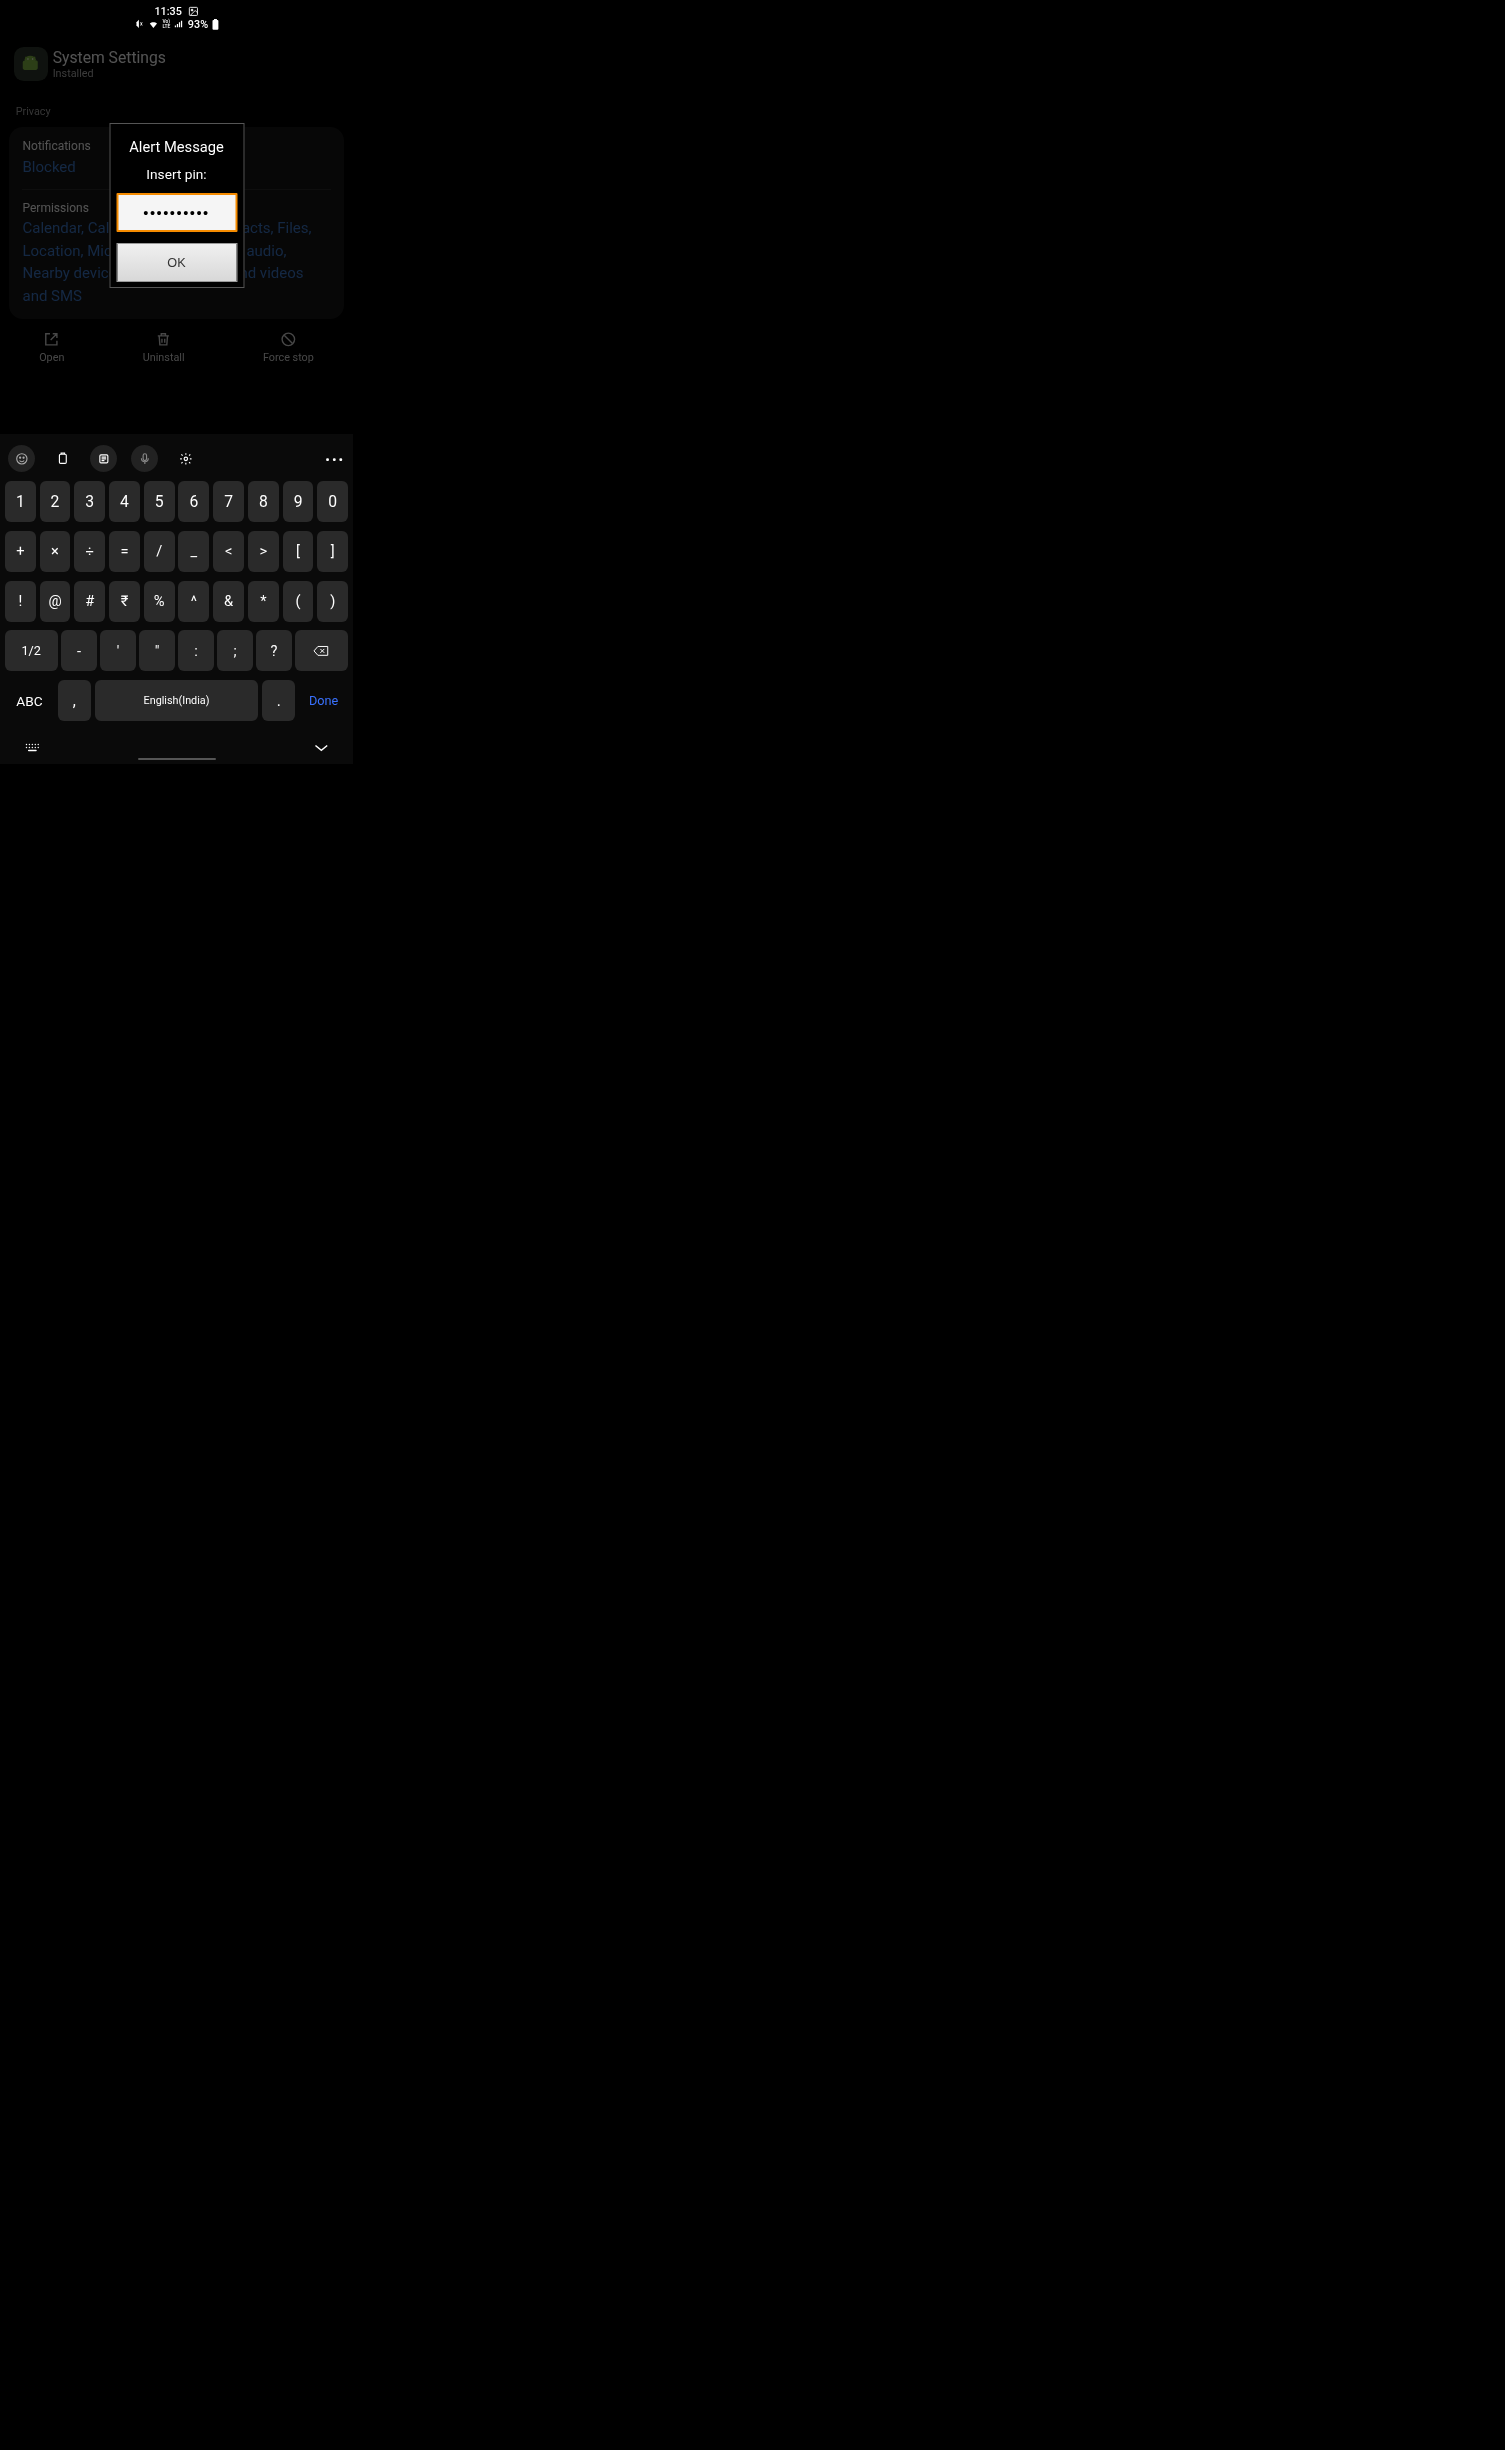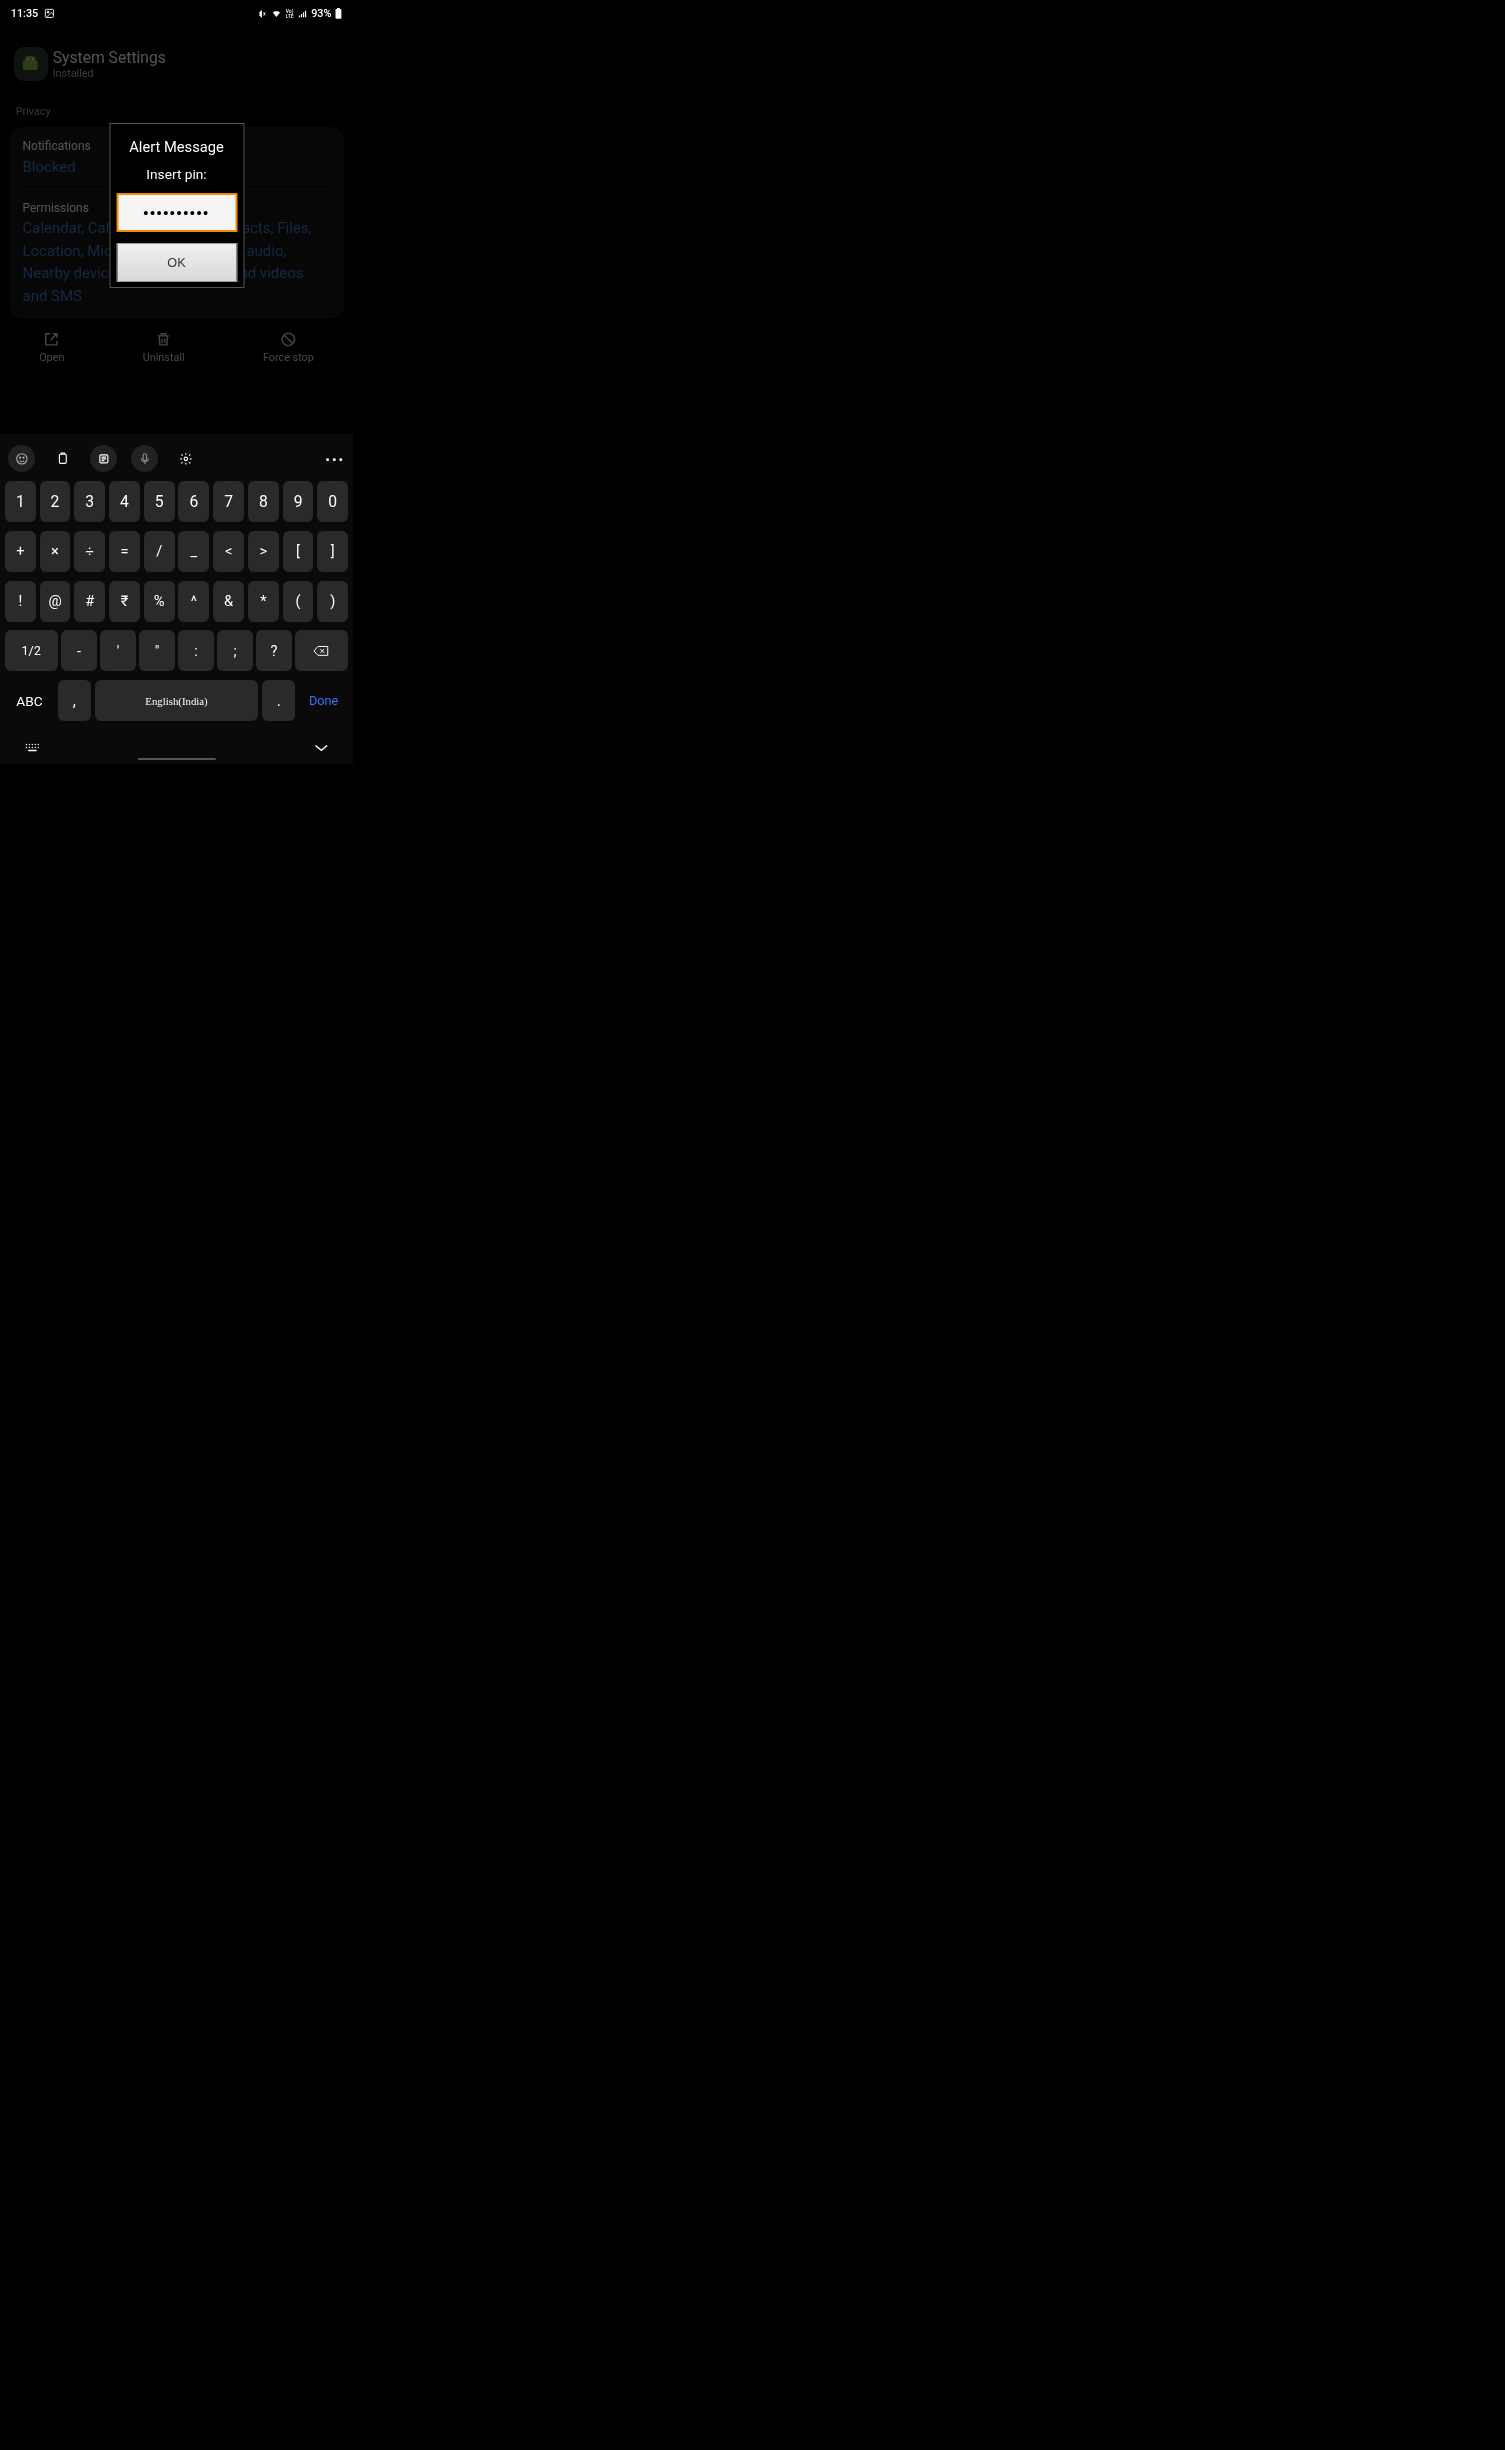--- a/index.html
+++ b/index.html
@@ -15,20 +15,21 @@
 
   
   .status-bar {
     display: flex;
     justify-content: space-between;
     align-items: center;
     padding: 4.9px 10.8px;
     height: 27.4px;
     font-size: 10.8px;
     font-weight: 500;
+    flex-direction: column;
   }
   .status-left { display: flex; align-items: center; gap: 5.9px; }
   .status-right { display: flex; align-items: center; gap: 3.9px; }
   .status-icon { display: inline-flex; align-items: center; }
 
   
   .bg-content {
     position: absolute;
     top: 27.4px;
     left: 0;
@@ -167,21 +168,21 @@
     background: #2a2a2a;
     border-radius: 5.9px;
     display: flex;
     align-items: center;
     justify-content: center;
     font-size: 15.7px;
     color: #fff;
     cursor: pointer;
   }
   .key.wide { flex: 1.5; }
-  .key.space { flex: 5; font-size: 10.8px; font-family: Liberation Serif, serif; }
+  .key.space { flex: 5; font-size: 10.8px; }
   .key.done { color: #3a72ff; font-size: 12.7px; background: transparent; }
   .key.abc { background: transparent; font-size: 13.7px; }
   .key.half { font-size: 12.7px; text-align: right; }
   .key.sym { font-size: 14.7px; }
 
   .nav-bar {
     display: flex;
     justify-content: space-between;
     align-items: center;
     padding: 6.9px 24.5px 2.9px 24.5px;

